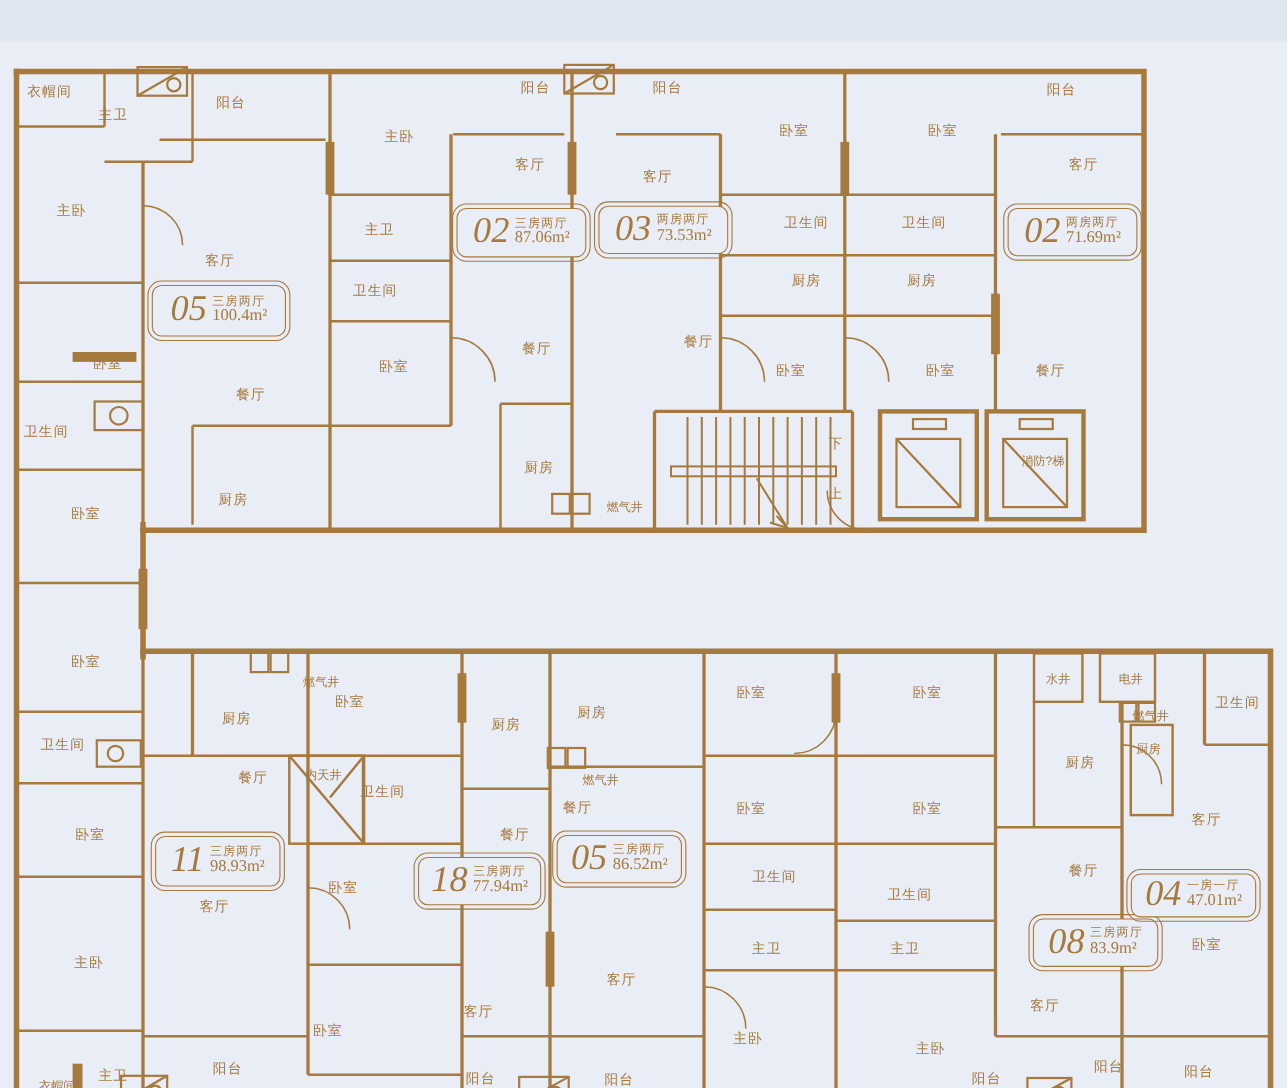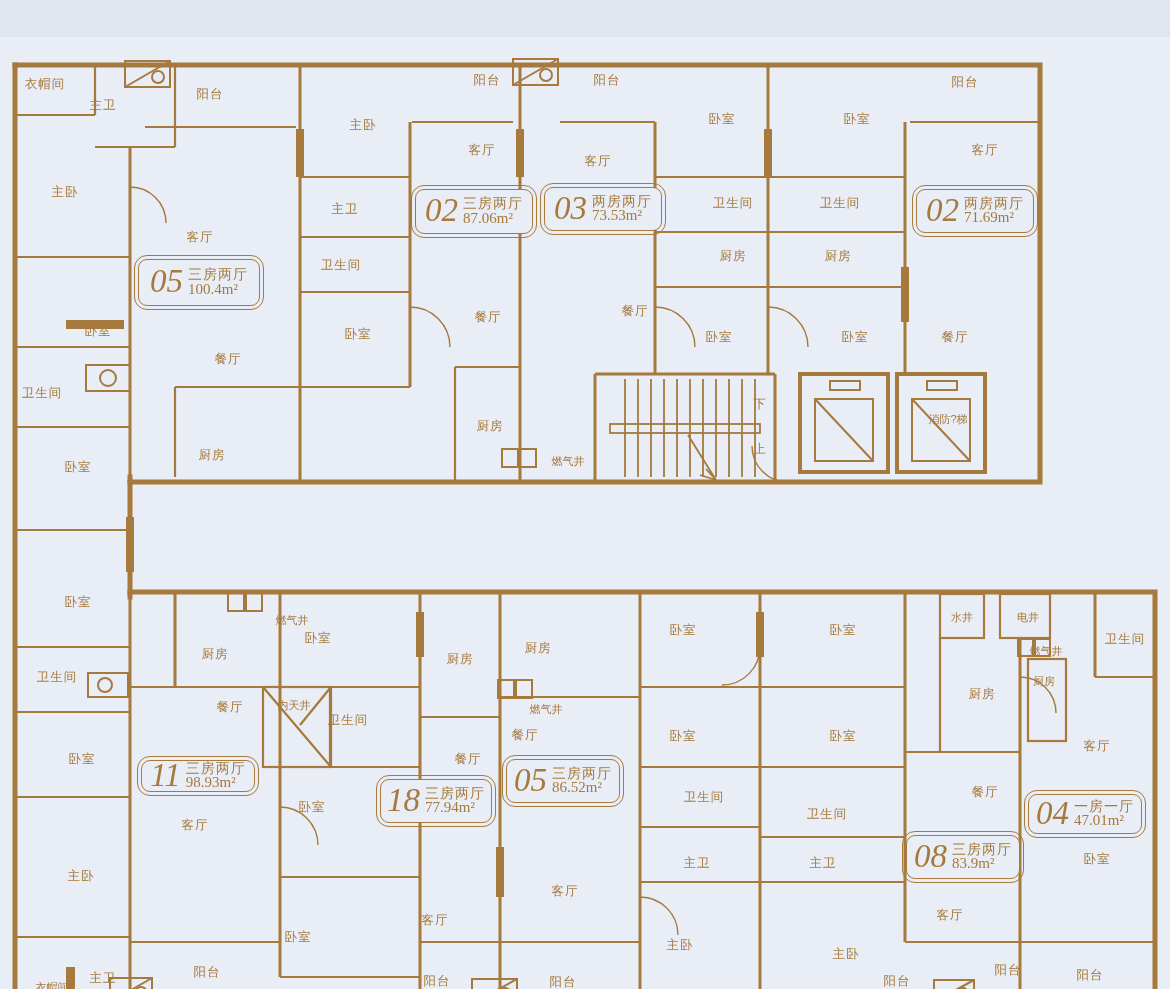--- a/index.html
+++ b/index.html
@@ -19,21 +19,21 @@
     position:absolute;display:flex;align-items:center;justify-content:center;gap:5px;
     border:1.6px solid #a6793c;border-radius:9px;
     outline:1px solid #a6793c;outline-offset:3px;
     background:#e9edf5;color:#a6793c;box-sizing:border-box;z-index:3;
   }
   .badge-no{
     font-family:"Liberation Serif","DejaVu Serif",serif;
     font-style:italic;font-size:33px;line-height:1;padding-bottom:2px;
   }
   .badge-col{display:flex;flex-direction:column;line-height:1.05;align-items:flex-start;}
-  .badge-type{font-size:14px;letter-spacing:1px;}
+  .badge-type{font-size:11px;letter-spacing:1px;}
   .badge-area{font-family:"Liberation Serif","DejaVu Serif",serif;font-size:15px;}
 </style>
 </head>
 <body>
 
 <div class="plan">
 
   <svg width="1170" height="989" viewBox="0 0 1170 989">
 
     <g stroke="#a6793c" stroke-width="5" fill="none" stroke-linecap="square">
@@ -276,42 +276,42 @@
           <span class="badge-area">73.53m²</span>
         </span>
       </div>
       <div class="unit-badge" style="left: 916px; top: 152px; width: 118px; height: 44px;">
         <span class="badge-no">02</span>
         <span class="badge-col">
           <span class="badge-type">两房两厅</span>
           <span class="badge-area">71.69m²</span>
         </span>
       </div>
-      <div class="unit-badge" style="left: 141px; top: 723px; width: 114px; height: 32px; align-items: center;">
+      <div class="unit-badge" style="left: 141px; top: 723px; width: 114px; height: 46px; align-items: center;">
         <span class="badge-no">11</span>
         <span class="badge-col">
           <span class="badge-type">三房两厅</span>
           <span class="badge-area">98.93m²</span>
         </span>
       </div>
       <div class="unit-badge" style="left: 380px; top: 742px; width: 112px; height: 44px;">
         <span class="badge-no">18</span>
         <span class="badge-col">
           <span class="badge-type">三房两厅</span>
           <span class="badge-area">77.94m²</span>
         </span>
       </div>
       <div class="unit-badge" style="left: 506px; top: 722px; width: 114px; height: 44px;">
         <span class="badge-no">05</span>
         <span class="badge-col">
           <span class="badge-type">三房两厅</span>
           <span class="badge-area">86.52m²</span>
         </span>
       </div>
-      <div class="unit-badge" style="left: 906px; top: 798px; width: 114px; height: 44px;">
+      <div class="unit-badge" style="left: 939px; top: 798px; width: 114px; height: 44px;">
         <span class="badge-no">08</span>
         <span class="badge-col">
           <span class="badge-type">三房两厅</span>
           <span class="badge-area">83.9m²</span>
         </span>
       </div>
       <div class="unit-badge" style="left: 1028px; top: 757px; width: 114px; height: 40px;">
         <span class="badge-no">04</span>
         <span class="badge-col">
           <span class="badge-type">一房一厅</span>

